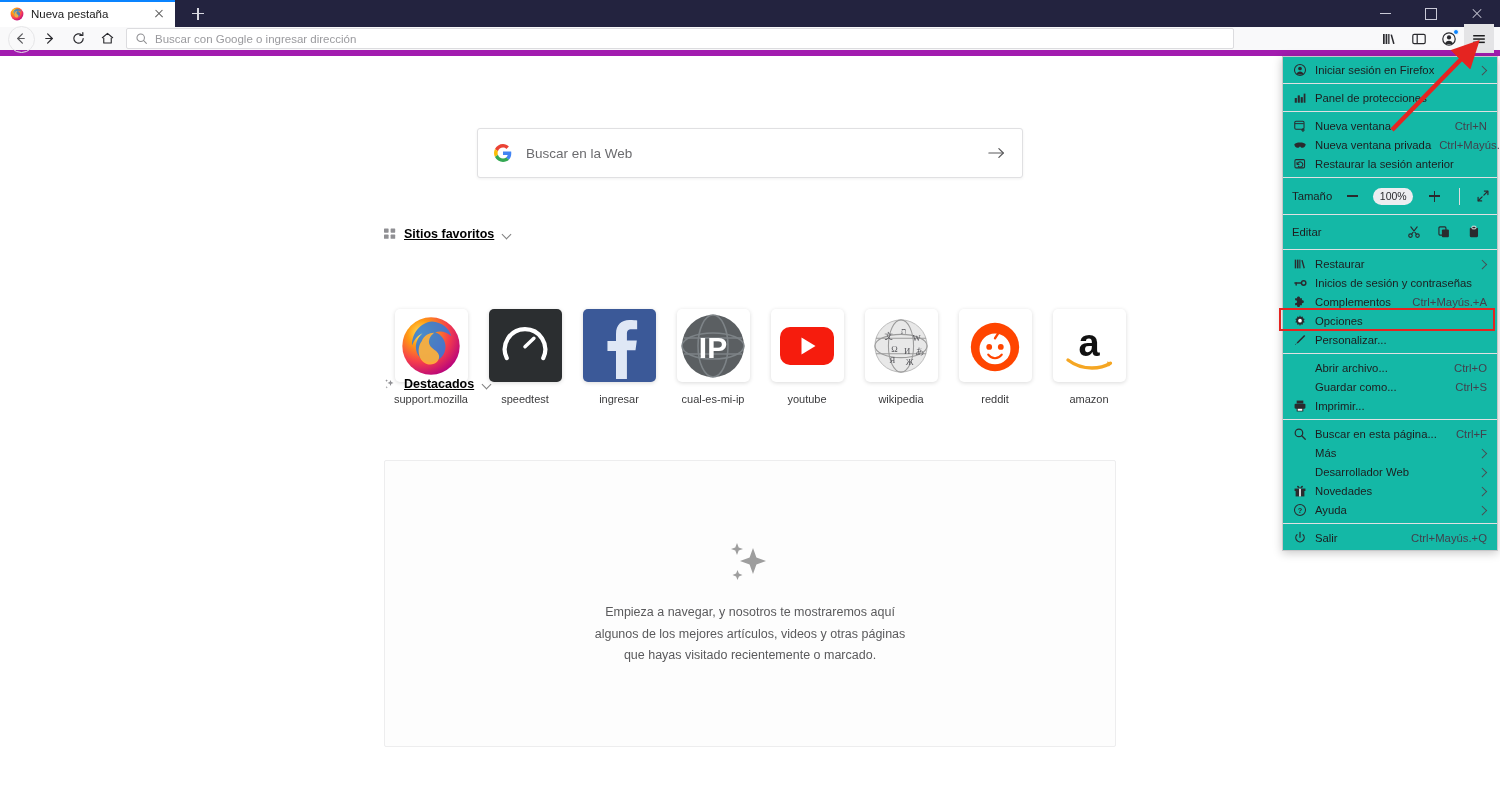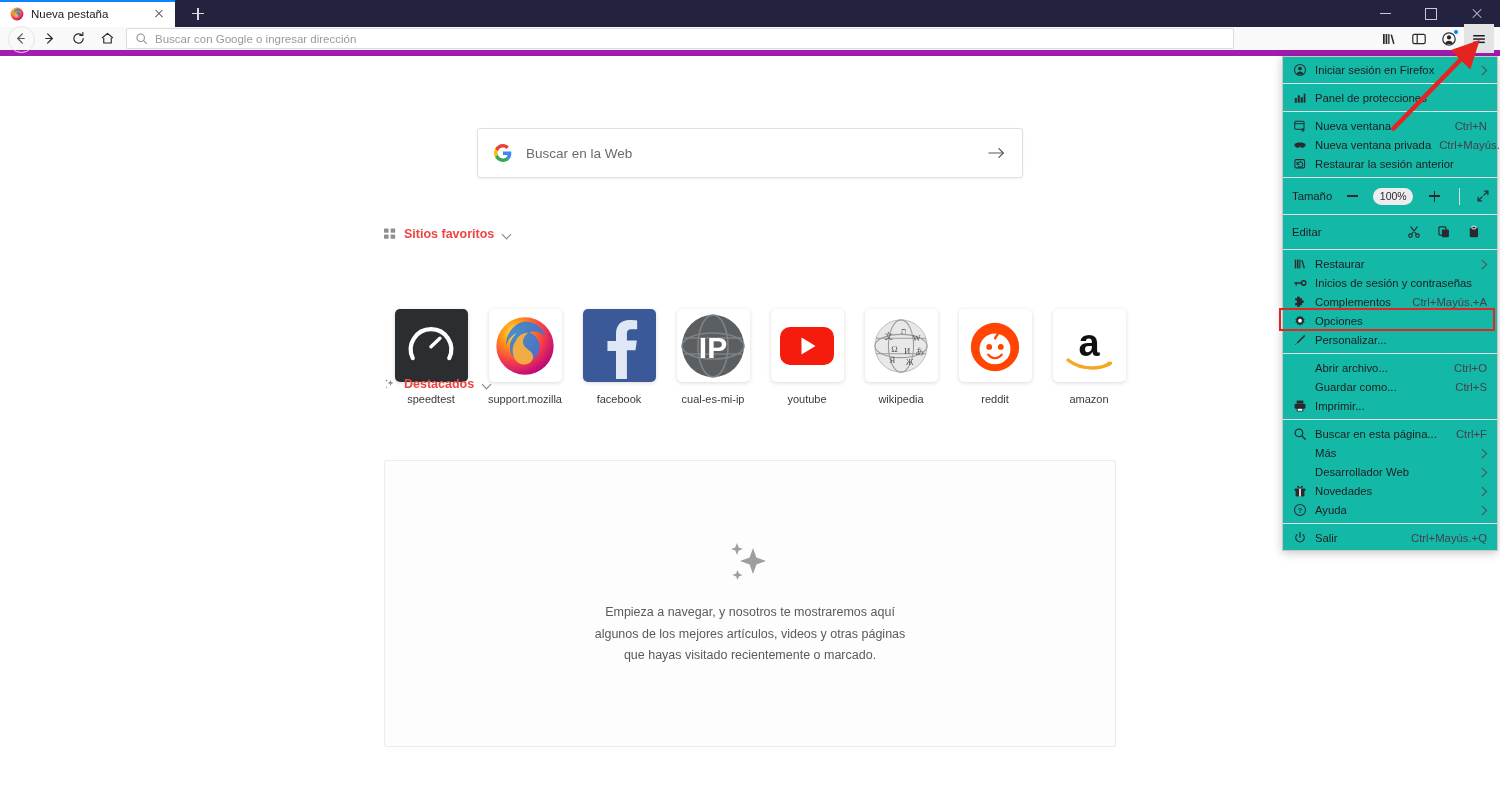--- a/index.html
+++ b/index.html
@@ -103,21 +103,21 @@
   .searchbox {
     width:546px; height:50px; background:#fff; border:1px solid #e0e0e2;
     border-radius:3px; box-shadow:0 1px 3px rgba(0,0,0,.06);
     display:flex; align-items:center; padding:0 16px; gap:14px;
   }
   .search-placeholder { font-size:13.5px; color:#6b6b6e; flex:1; }
 
   .section-head {
     position:absolute; display:flex; align-items:center; gap:8px;
   }
-  .section-title { font-size:12.5px; font-weight:bold; color:#ef4444; }
+  .section-title { font-size:12.5px; font-weight:bold; color:#000000;text-decoration:underline; }
   .chev-down { width:10px; height:10px; position:relative; }
   .chev-down::before{
     content:""; position:absolute; left:1px; top:2px; width:6px; height:6px;
     border-right:1.4px solid #808080; border-bottom:1.4px solid #808080;
     transform:rotate(45deg);
   }
 
   .tiles { position:absolute; left:384px; top:252px; display:flex; gap:0; }
   .tile { width:94px; display:flex; flex-direction:column; align-items:center; }
   .tile-img {
@@ -333,55 +333,55 @@
           <rect x="6.6" y="6.6" width="4.6" height="4.2" rx="0.6" fill="#8f8f93"></rect>
         </svg>
       </span>
       <span class="section-title">Sitios favoritos</span>
       <span class="chev-down"></span>
     </div>
 
     <div class="tiles">
 
       <div class="tile">
-        <div class="tile-img" style="background:#2b2e30;">
-          <svg width="54" height="54" viewBox="0 0 40 40">
-            <path d="M6.5 29a15 15 0 1 1 27 0" fill="none" stroke="#fff" stroke-width="3.1" stroke-linecap="round"></path>
-            <path d="M20 20.5l6.6-6.2" stroke="#fff" stroke-width="2.6" stroke-linecap="round"></path>
-          </svg>
-        </div>
-        <div class="tile-label">speedtest</div>
-      </div>
-
-      <div class="tile">
         <div class="tile-img">
           <svg width="62" height="62" viewBox="0 0 32 32">
             <defs>
               <radialGradient id="ff2" cx="32%" cy="28%" r="80%">
                 <stop offset="0%" stop-color="#ffe863"></stop>
                 <stop offset="28%" stop-color="#ff9b12"></stop>
                 <stop offset="62%" stop-color="#f63f4b"></stop>
                 <stop offset="100%" stop-color="#b5007f"></stop>
               </radialGradient>
             </defs>
             <circle cx="16" cy="16" r="14.8" fill="url(#ff2)"></circle>
             <path d="M16.5 3.4c5 .3 8.9 3.4 10 7.6-2.2-2.2-5.4-3.1-8.3-2.1 3.2 1.2 5.3 4.2 5.3 7.5 0 4.3-3.4 7.8-7.7 7.8-4.2 0-7.6-3.4-7.6-7.6 0-3 1.3-5.3 3.4-7.2-2.4 1.1-4.4 3.3-5.4 6.4C6 9.6 10.6 3.8 16.5 3.4z" fill="#2a7de1" opacity=".85"></path>
             <path d="M11.2 13.6c1.1-3.1 4.2-4.5 6.4-4.4-2.2 1.9-3.2 4.1-2.3 6.2.9 2.2 3.2 2.5 4.4 4.5 1.2 2 .2 4.3-2.1 5.3-3.2 1.3-6.6-.8-7.6-4.1-.9-3.1 0-6.1 1.2-7.5z" fill="#ffb13a" opacity=".92"></path>
           </svg>
         </div>
         <div class="tile-label">support.mozilla</div>
       </div>
 
       <div class="tile">
+        <div class="tile-img" style="background:#2b2e30;">
+          <svg width="54" height="54" viewBox="0 0 40 40">
+            <path d="M6.5 29a15 15 0 1 1 27 0" fill="none" stroke="#fff" stroke-width="3.1" stroke-linecap="round"></path>
+            <path d="M20 20.5l6.6-6.2" stroke="#fff" stroke-width="2.6" stroke-linecap="round"></path>
+          </svg>
+        </div>
+        <div class="tile-label">speedtest</div>
+      </div>
+
+      <div class="tile">
         <div class="tile-img" style="background:#3b5998;">
           <svg width="50" height="66" viewBox="0 0 30 40">
             <path d="M19.8 40V22.6h5.2l.8-6h-6v-3.8c0-1.7.5-2.9 3-2.9h3.2V4.5c-.6-.1-2.5-.3-4.8-.3-4.7 0-8 2.9-8 8.2v4.6H8v6h5.2V40z" fill="#dfe7f5"></path>
           </svg>
         </div>
-        <div class="tile-label">facebook</div>
+        <div class="tile-label">ingresar</div>
       </div>
 
       <div class="tile">
         <div class="tile-img">
           <svg width="72" height="72" viewBox="0 0 72 72">
             <circle cx="36" cy="36" r="31" fill="#5b5f62"></circle>
             <g fill="none" stroke="#7d8387" stroke-width="1.6">
               <ellipse cx="36" cy="36" rx="31" ry="13"></ellipse>
               <ellipse cx="36" cy="36" rx="15" ry="31"></ellipse>
               <path d="M7 28h58M7 44h58"></path>

